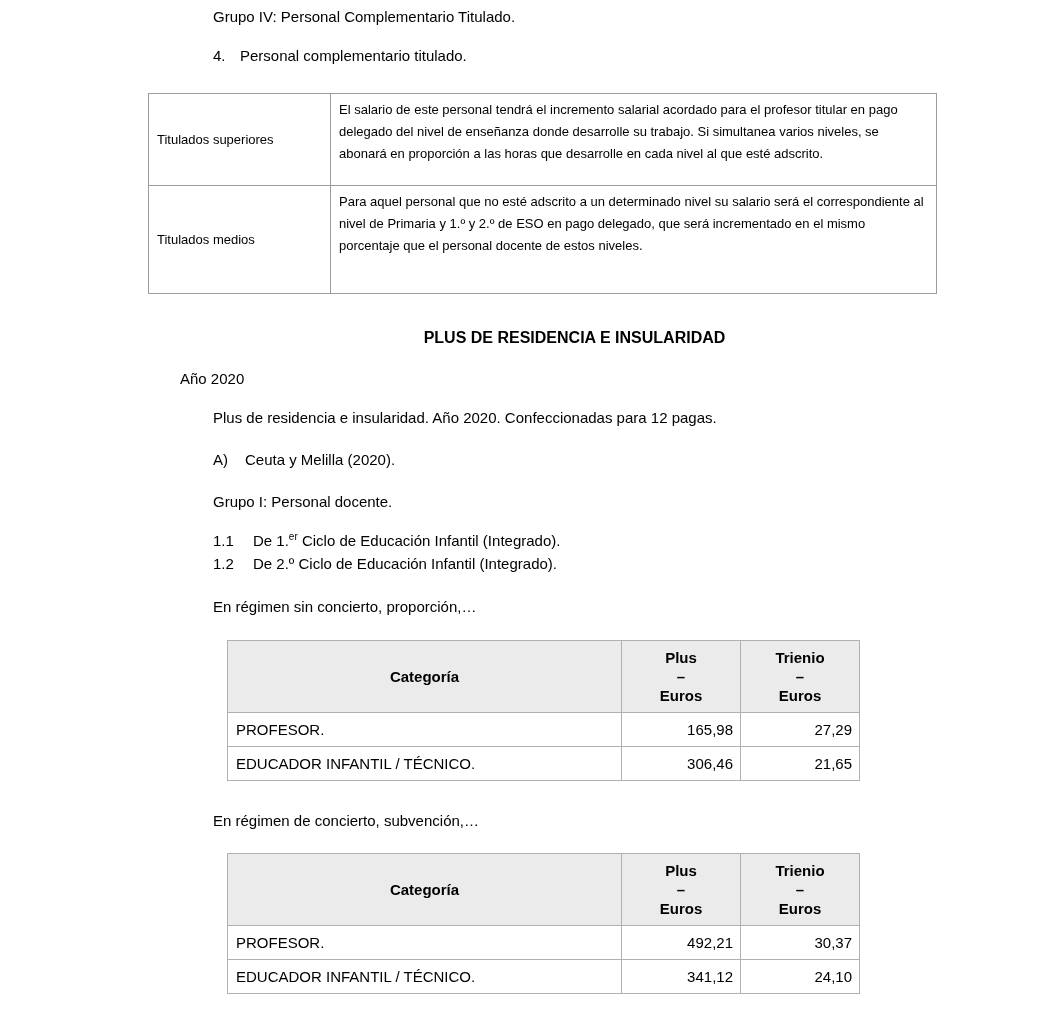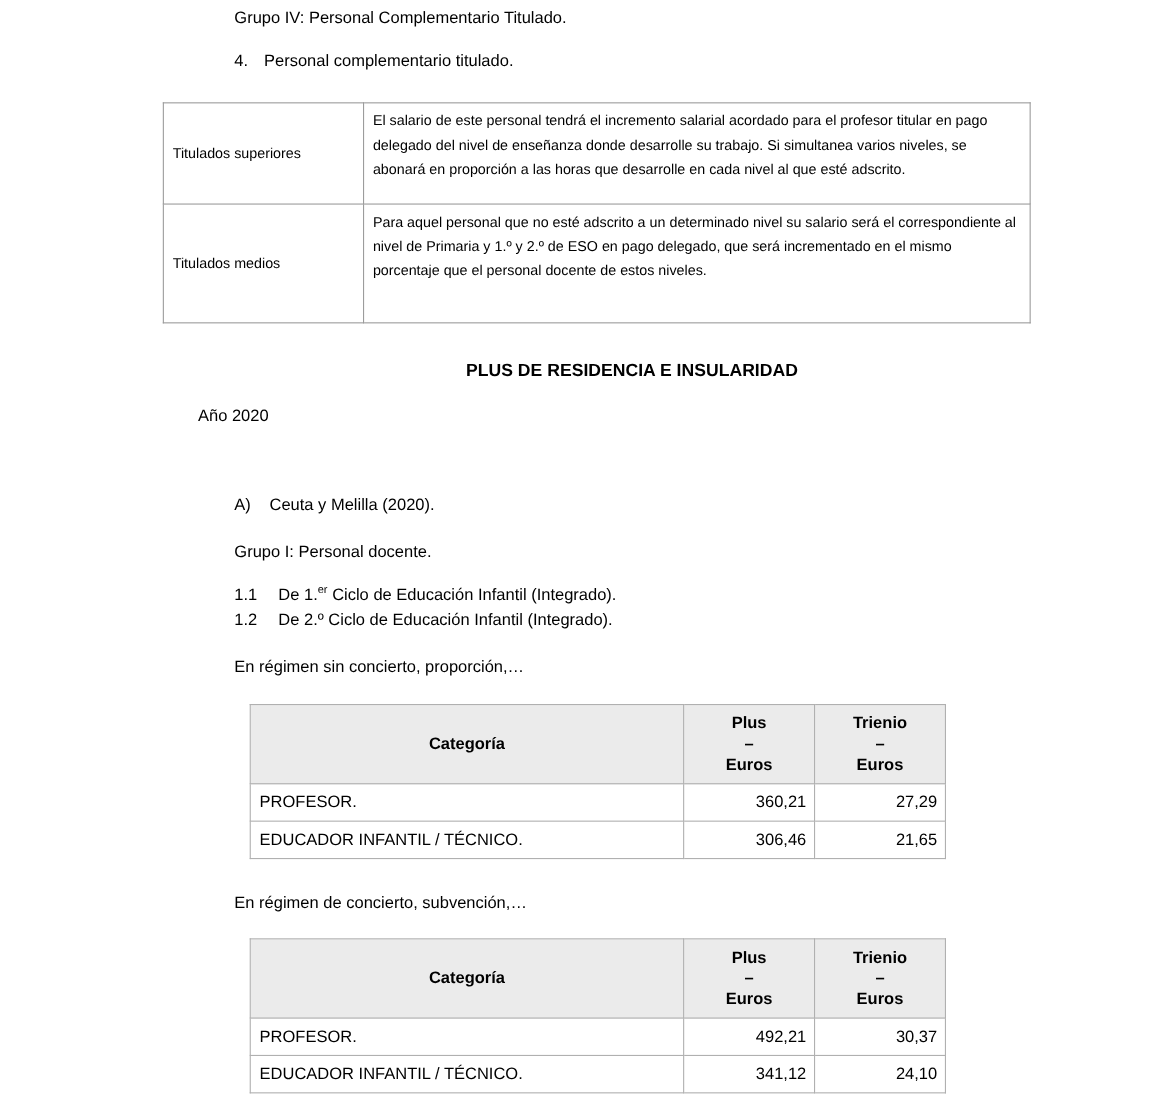--- a/index.html
+++ b/index.html
@@ -96,20 +96,21 @@
         <td class="label-cell">Titulados medios</td>
         <td class="text-cell" style="white-space:normal;">Para aquel personal que no esté adscrito a un determinado nivel su salario será el correspondiente al nivel de Primaria y 1.º y 2.º de ESO en pago delegado, que será incrementado en el mismo porcentaje que el personal docente de estos niveles.</td>
       </tr>
     </tbody>
   </table>
 
   <div class="para title-main">PLUS DE RESIDENCIA E INSULARIDAD</div>
 
   <div class="para subtitle">Año 2020</div>
 
+  <div class="para intro">Plus de residencia e insularidad. Año 2020. Confeccionadas para 12 pagas.</div>
 
   <div class="para section-a"><span class="marker m32">A)</span><span>Ceuta y Melilla (2020).</span></div>
 
   <div class="para grupo-i">Grupo I: Personal docente.</div>
 
   <div class="para li-11"><span class="marker m40">1.1</span><span>De 1.</span><sup class="ord">er</sup><span> Ciclo de Educación Infantil (Integrado).</span></div>
 
   <div class="para li-12"><span class="marker m40">1.2</span><span>De 2.º</span><sup class="ord"></sup><span> Ciclo de Educación Infantil (Integrado).</span></div>
 
   <div class="para regimen-sin">En régimen sin concierto, proporción,…</div>
@@ -131,21 +132,21 @@
         <th>
           <div>Trienio</div>
           <div>–</div>
           <div>Euros</div>
         </th>
       </tr>
     </thead>
     <tbody>
       <tr>
         <td class="cat-cell">PROFESOR.</td>
-        <td class="num-cell">360,21</td>
+        <td class="num-cell">165,98</td>
         <td class="num-cell">27,29</td>
       </tr>
       <tr>
         <td class="cat-cell">EDUCADOR INFANTIL / TÉCNICO.</td>
         <td class="num-cell">306,46</td>
         <td class="num-cell">21,65</td>
       </tr>
     </tbody>
   </table>
 

